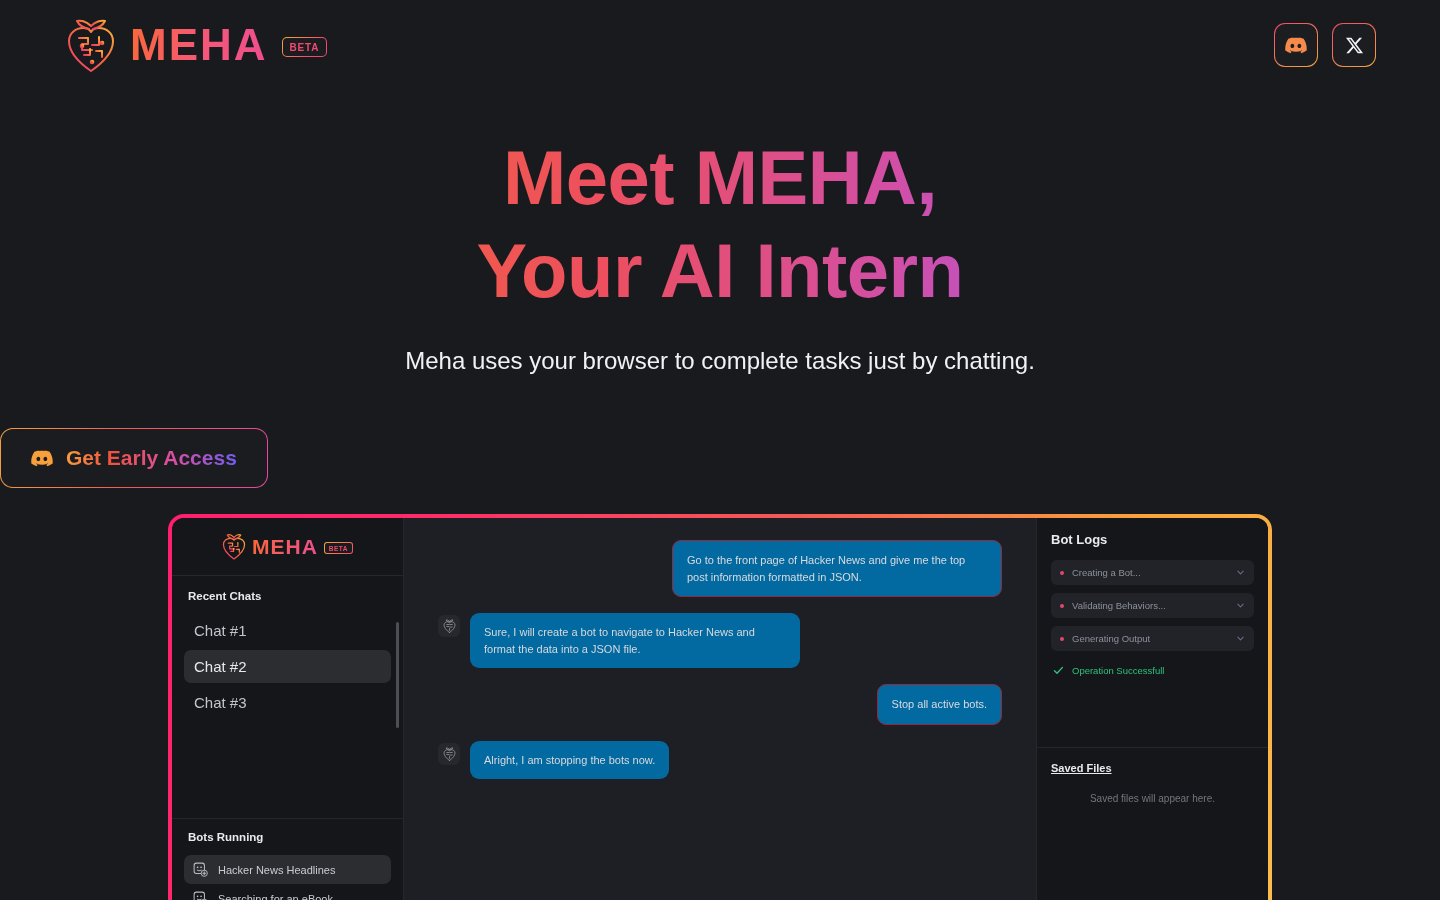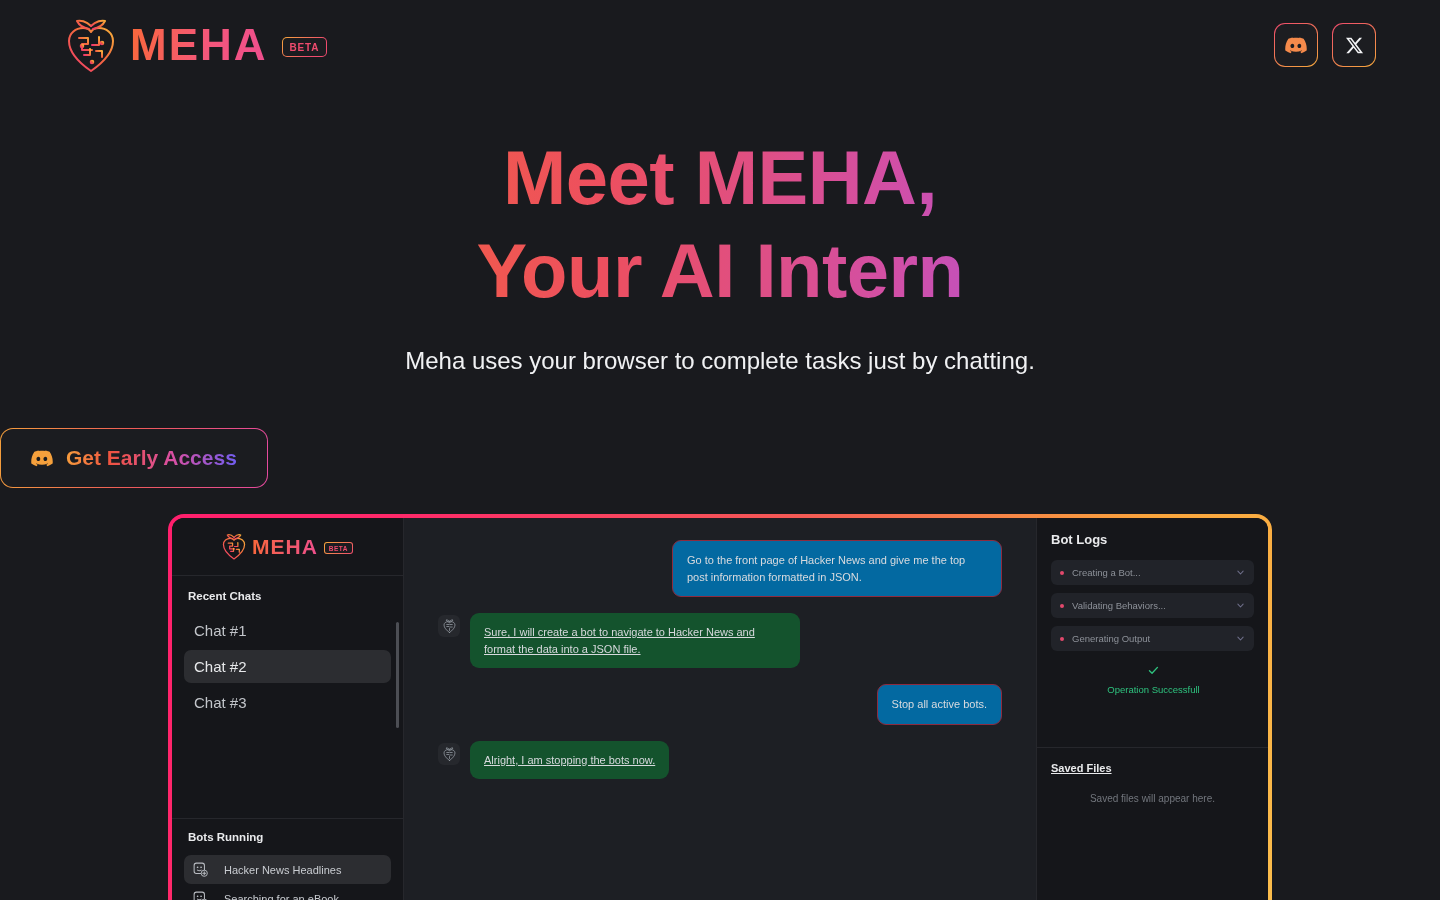--- a/index.html
+++ b/index.html
@@ -206,21 +206,21 @@
   .bots-pane {
     border-top: 1px solid #26272c;
     padding: 12px 12px 0;
     height: 112px;
     flex: none;
     overflow: hidden;
   }
   .bot-item {
     display: flex;
     align-items: center;
-    gap: 16px;
+    gap: 10px;
     padding: 7px 9px;
     border-radius: 7px;
     cursor: pointer;
     text-align: right;
   }
   .bot-item.active { background: #2c2d31; }
   .bot-label { font-size: 11px; color: #c9ccd1; }
   .bot-icon { width: 15px; height: 15px; flex: none; display: block; }
 
   
@@ -247,21 +247,21 @@
   .avatar svg { width: 13px; height: 14px; display: block; }
 
   .bubble {
     font-size: 11px;
     line-height: 1.5;
     padding: 11px 14px;
     border-radius: 9px;
     color: #d7d9dd;
     max-width: 330px;
   }
-  .bubble.bot { background: #14532d; text-decoration: underline; }
+  .bubble.bot { background: #0369a1; }
   .bubble.me {
     background: #0369a1;
     border: 1px solid #8e2b3f;
     color: #d9dbdf;
   }
 
   
   .logs-col {
     width: 232px;
     flex: none;
@@ -295,21 +295,20 @@
   }
   .log-text { font-size: 9.5px; color: #8d9199; flex: 1; }
   .chev { width: 9px; height: 9px; flex: none; display: block; }
 
   .log-success {
     display: flex;
     align-items: center;
     gap: 8px;
     margin-top: 14px;
     padding-left: 2px;
-    flex-direction: column;
   }
   .log-success span { font-size: 9.5px; color: #2ec27e; }
 
   .files-pane { border-top: 1px solid #26272c; padding: 14px; flex: 1; }
   .files-title { font-size: 11px; font-weight: 700; color: #e9eaec; text-decoration: underline; }
   .files-empty {
     font-size: 10px;
     color: #72767d;
     text-align: center;
     margin-top: 19px;

